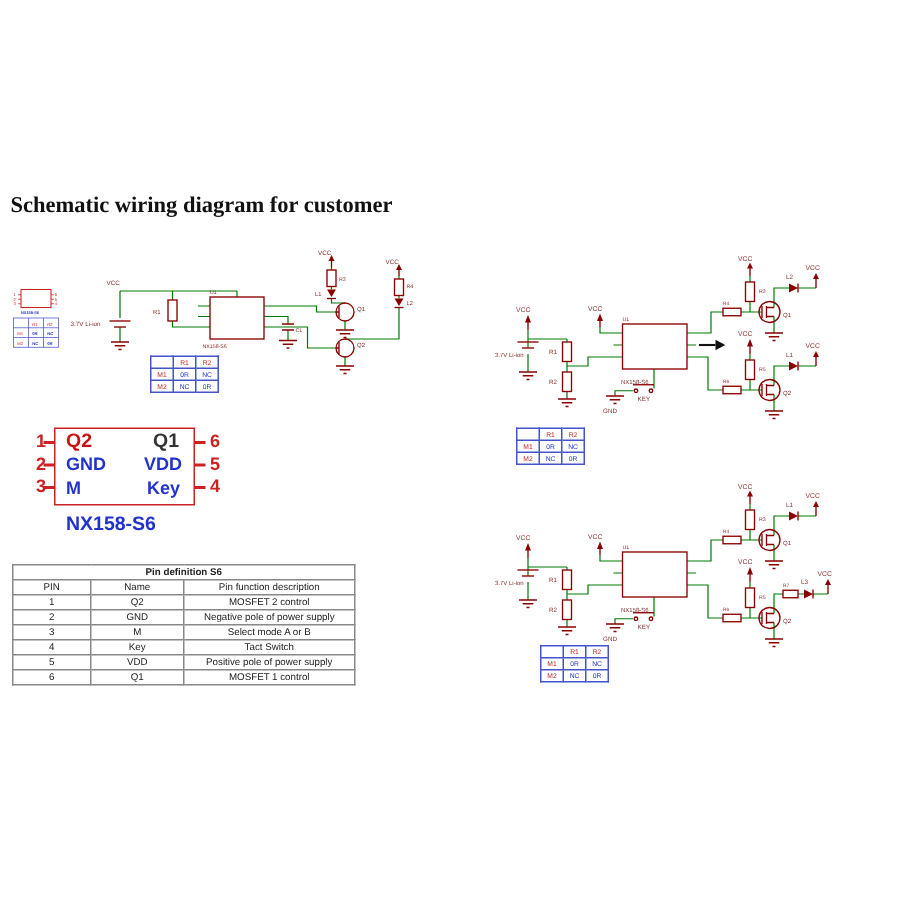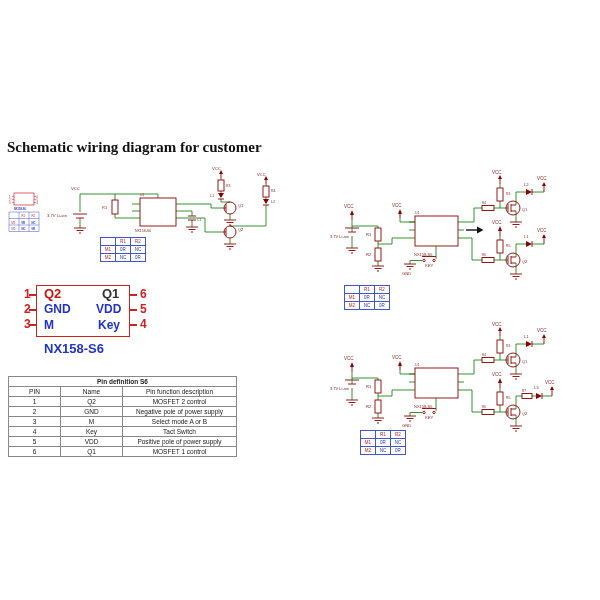--- a/index.html
+++ b/index.html
@@ -1,20 +1,20 @@
 <!DOCTYPE html>
 <html><head>
 <meta charset="utf-8">
 <style>
   * { margin:0; padding:0; box-sizing:border-box; }
   html,body { background:#ffffff; }
   body { width:600px; height:600px; font-family:"Liberation Sans", sans-serif; }
   .canvas { position:relative; width:600px; height:600px; background:#fff; overflow:hidden; }
   .abs { position:absolute; }
-  .title { position:absolute; left:7px; top:139px; font-family:"Liberation Serif", serif;
+  .title { position:absolute; left:7px; top:129px; font-family:"Liberation Serif", serif;
            font-weight:bold; font-size:15px; color:#111; }
   svg { overflow:visible; }
   .wire path { stroke:#007A00; stroke-width:0.8; fill:none; }
   .comp path, .comp rect, .comp circle { stroke:#8B0000; stroke-width:0.9; fill:none; }
   .compf { fill:#8B0000; stroke:none; }
   .chipfill { fill:#FFFDF0; }
   svg text { font-family:"Liberation Sans", sans-serif; fill:#8B2B2B; }
   svg text.bluetx { fill:#2233cc; font-weight:bold; }
   svg text.redtx { fill:#cc2222; }
 

